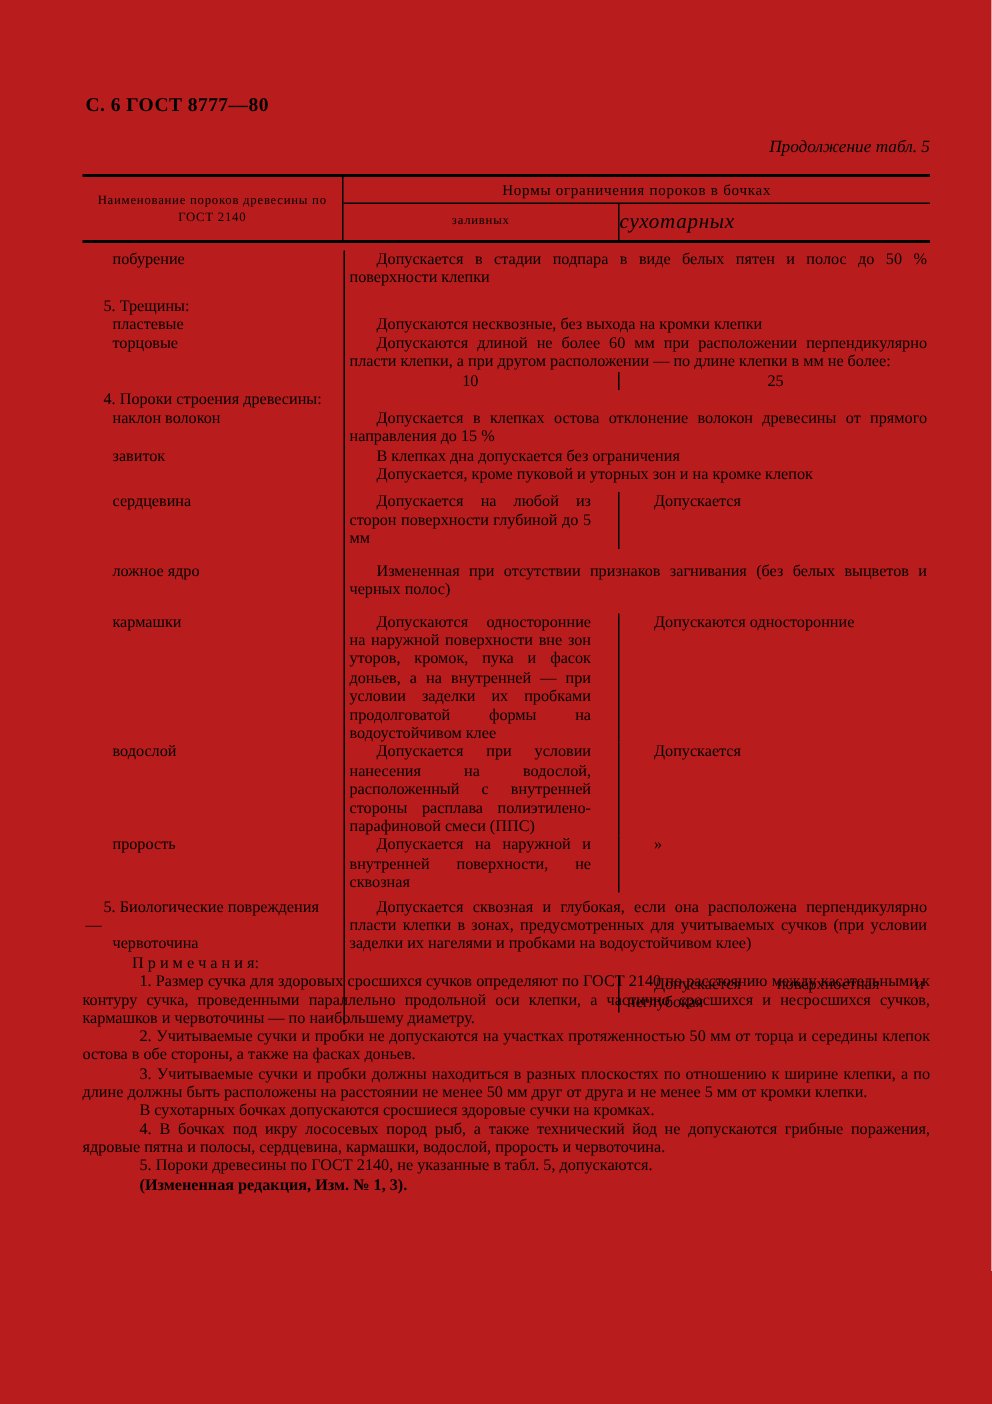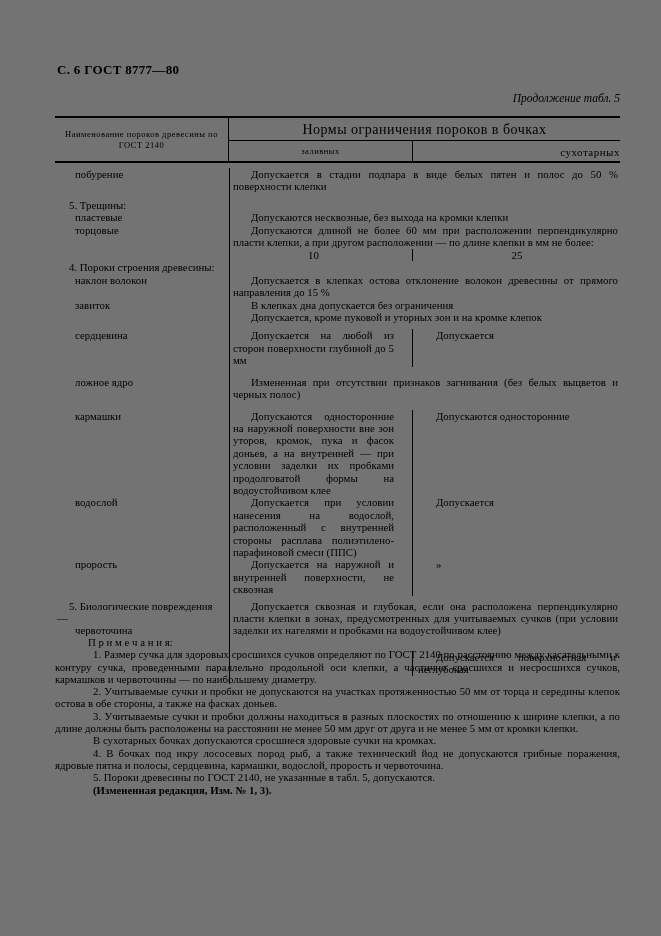--- a/index.html
+++ b/index.html
@@ -1,20 +1,20 @@
 <!DOCTYPE html>
 <html><head>
 <meta charset="utf-8">
 <style>
   html, body { margin: 0; padding: 0; background: #ffffff; }
   .page {
     position: relative;
     width: 661px;
     height: 936px;
-    background: #737373;
+    background: #b91c1c;
     color: #000;
     font-family: "Liberation Serif", serif;
     overflow: hidden;
   }
   .page-header {
     position: absolute;
     left: 57px;
     top: 62px;
     font-size: 13px;
     font-weight: bold;
@@ -50,42 +50,43 @@
     justify-content: center;
     text-align: center;
     font-size: 8.5px;
     letter-spacing: 0.5px;
     line-height: 11px;
     padding: 2px 10px;
   }
   .th-right { width: 391px; box-sizing: border-box; }
   .th-group {
     text-align: center;
-    font-size: 14px;
+    font-size: 10px;
     letter-spacing: 0.5px;
     border-bottom: 1px solid #000;
     padding: 4px 0 2px 0;
   }
   .th-sub { display: flex; }
   .th-sub-c2 {
     width: 184px;
     box-sizing: border-box;
     border-right: 1px solid #000;
     text-align: center;
     font-size: 8.5px;
     letter-spacing: 0.5px;
     padding: 5px 0 3px 0;
   }
   .th-sub-c3 {
     width: 207px;
     box-sizing: border-box;
-    text-align: right;
-    font-size: 11px;
+    text-align: left;
+    font-size: 14px;
     letter-spacing: 0.5px;
     padding: 5px 0 3px 0;
+    font-style: italic;
   }
   .tbody {
     position: relative;
     min-height: 516px;
     font-size: 10.8px;
     line-height: 12.4px;
   }
   .col1-rule {
     position: absolute;
     left: 174px;

